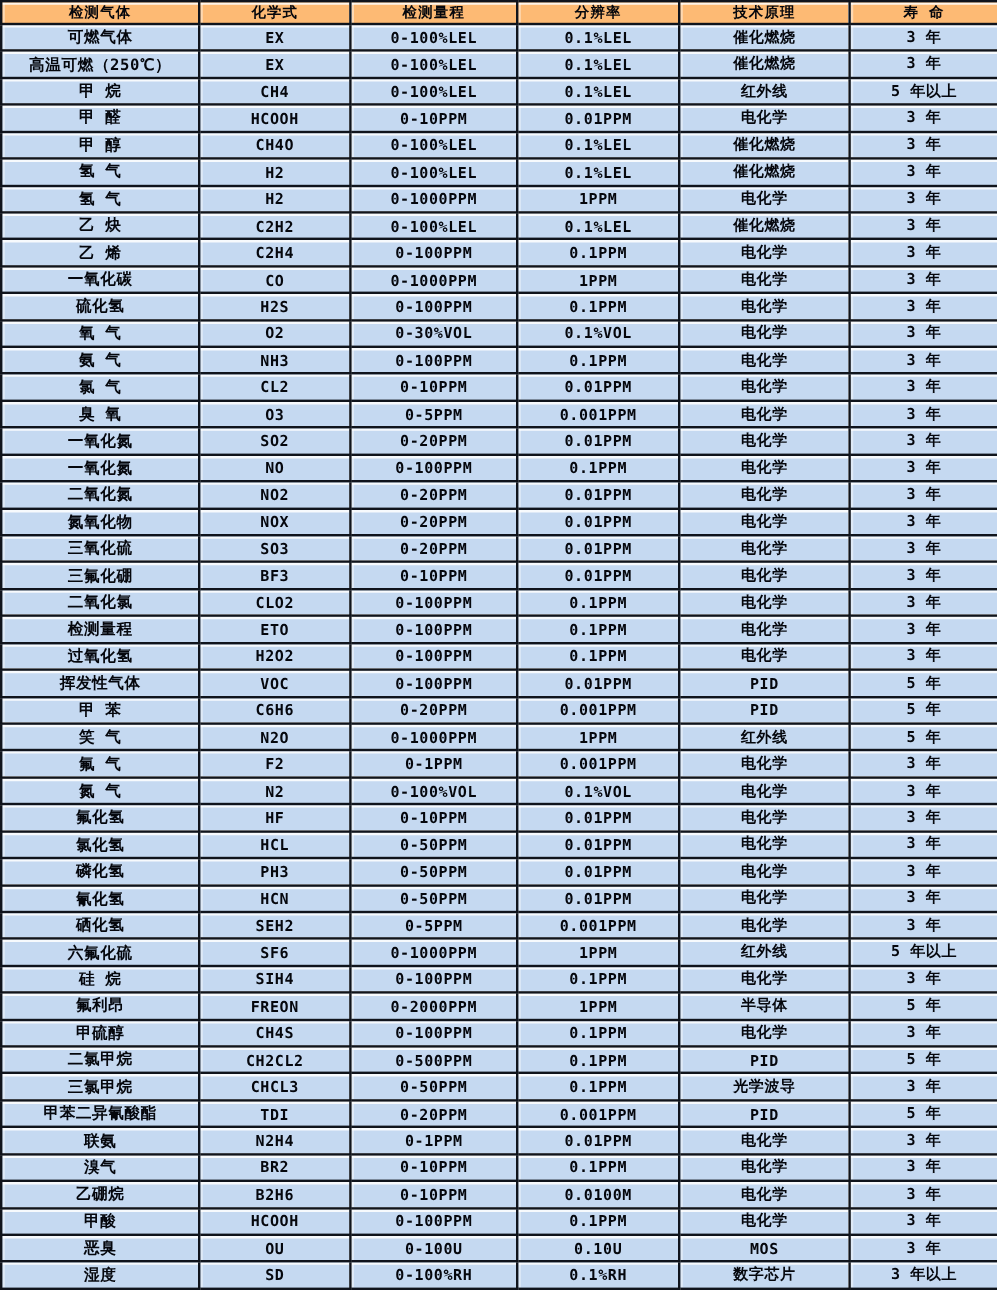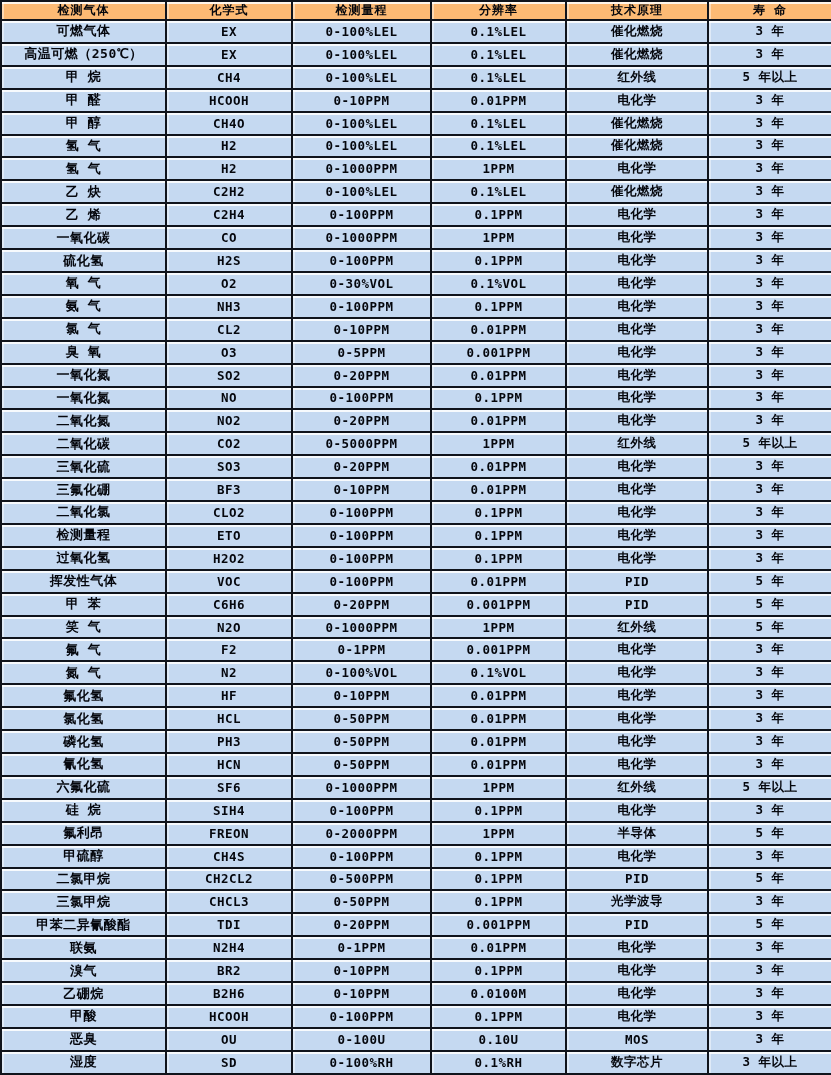--- a/index.html
+++ b/index.html
@@ -206,26 +206,26 @@
       </tr>
       <tr>
         <td>二氧化氮</td>
         <td>NO2</td>
         <td>0-20PPM</td>
         <td>0.01PPM</td>
         <td>电化学</td>
         <td>3 年</td>
       </tr>
       <tr>
-        <td>二氧化碳</td>
-        <td>CO2</td>
-        <td>0-5000PPM</td>
-        <td>1PPM</td>
-        <td>红外线</td>
-        <td>5 年以上</td>
+        <td>氮氧化物</td>
+        <td>NOX</td>
+        <td>0-20PPM</td>
+        <td>0.01PPM</td>
+        <td>电化学</td>
+        <td>3 年</td>
       </tr>
       <tr>
         <td>三氧化硫</td>
         <td>SO3</td>
         <td>0-20PPM</td>
         <td>0.01PPM</td>
         <td>电化学</td>
         <td>3 年</td>
       </tr>
       <tr>
@@ -322,20 +322,28 @@
         <td>0-50PPM</td>
         <td>0.01PPM</td>
         <td>电化学</td>
         <td>3 年</td>
       </tr>
       <tr>
         <td>氰化氢</td>
         <td>HCN</td>
         <td>0-50PPM</td>
         <td>0.01PPM</td>
+        <td>电化学</td>
+        <td>3 年</td>
+      </tr>
+      <tr>
+        <td>硒化氢</td>
+        <td>SEH2</td>
+        <td>0-5PPM</td>
+        <td>0.001PPM</td>
         <td>电化学</td>
         <td>3 年</td>
       </tr>
       <tr>
         <td>六氟化硫</td>
         <td>SF6</td>
         <td>0-1000PPM</td>
         <td>1PPM</td>
         <td>红外线</td>
         <td>5 年以上</td>

